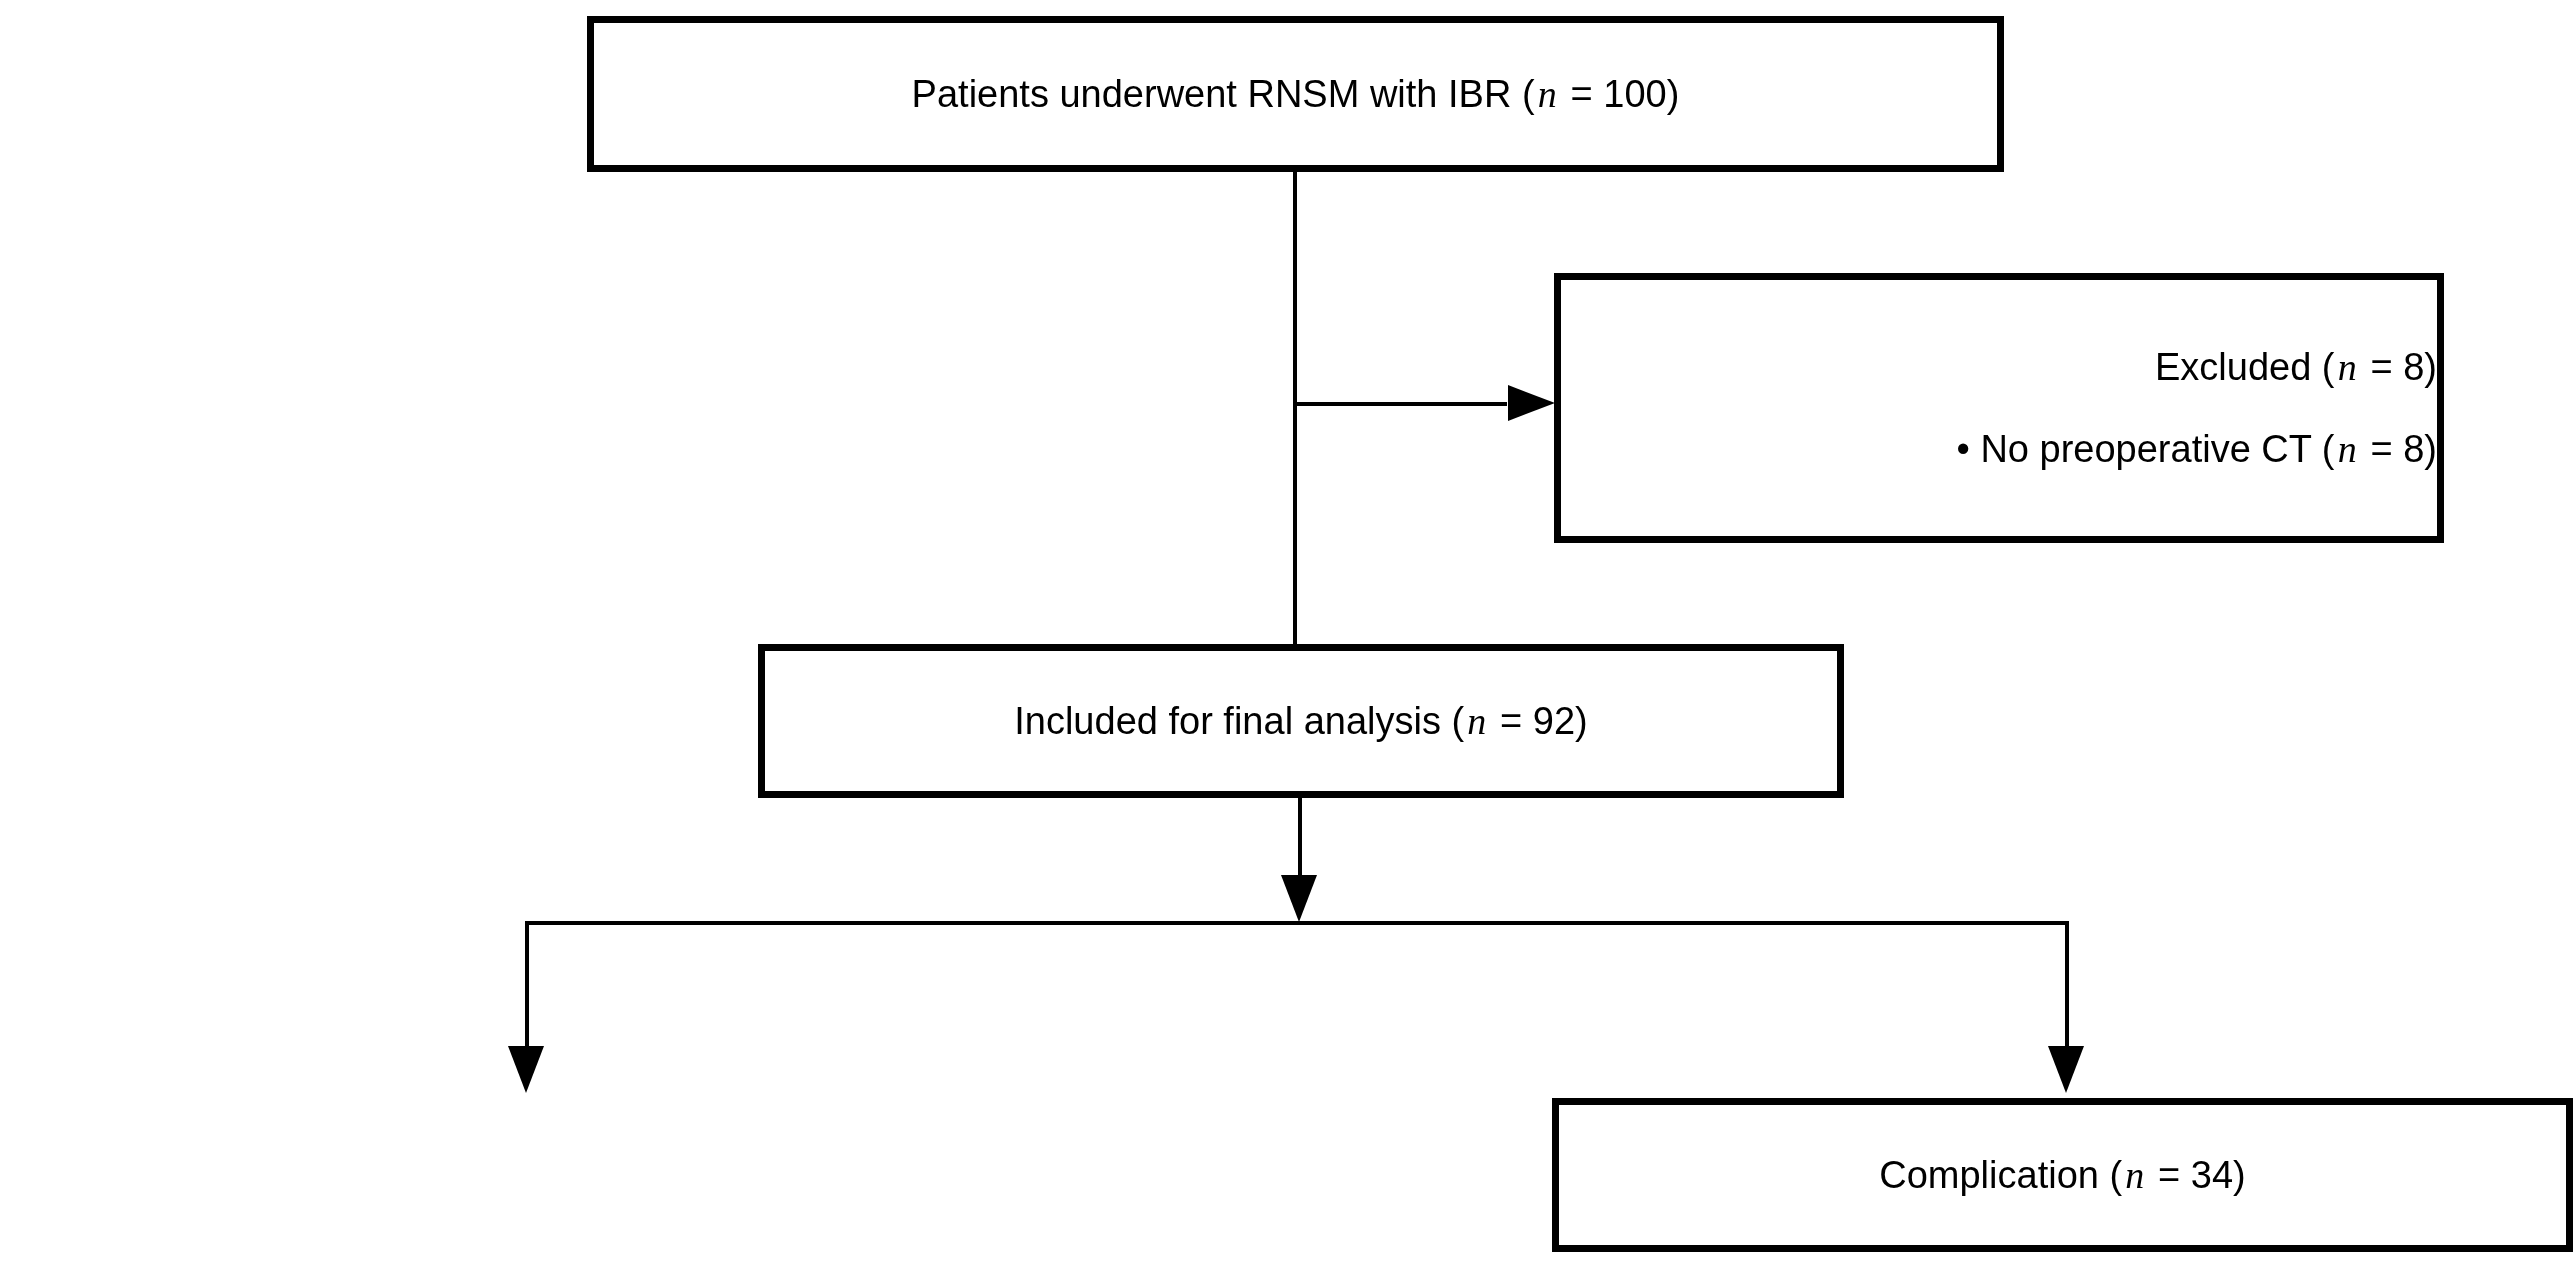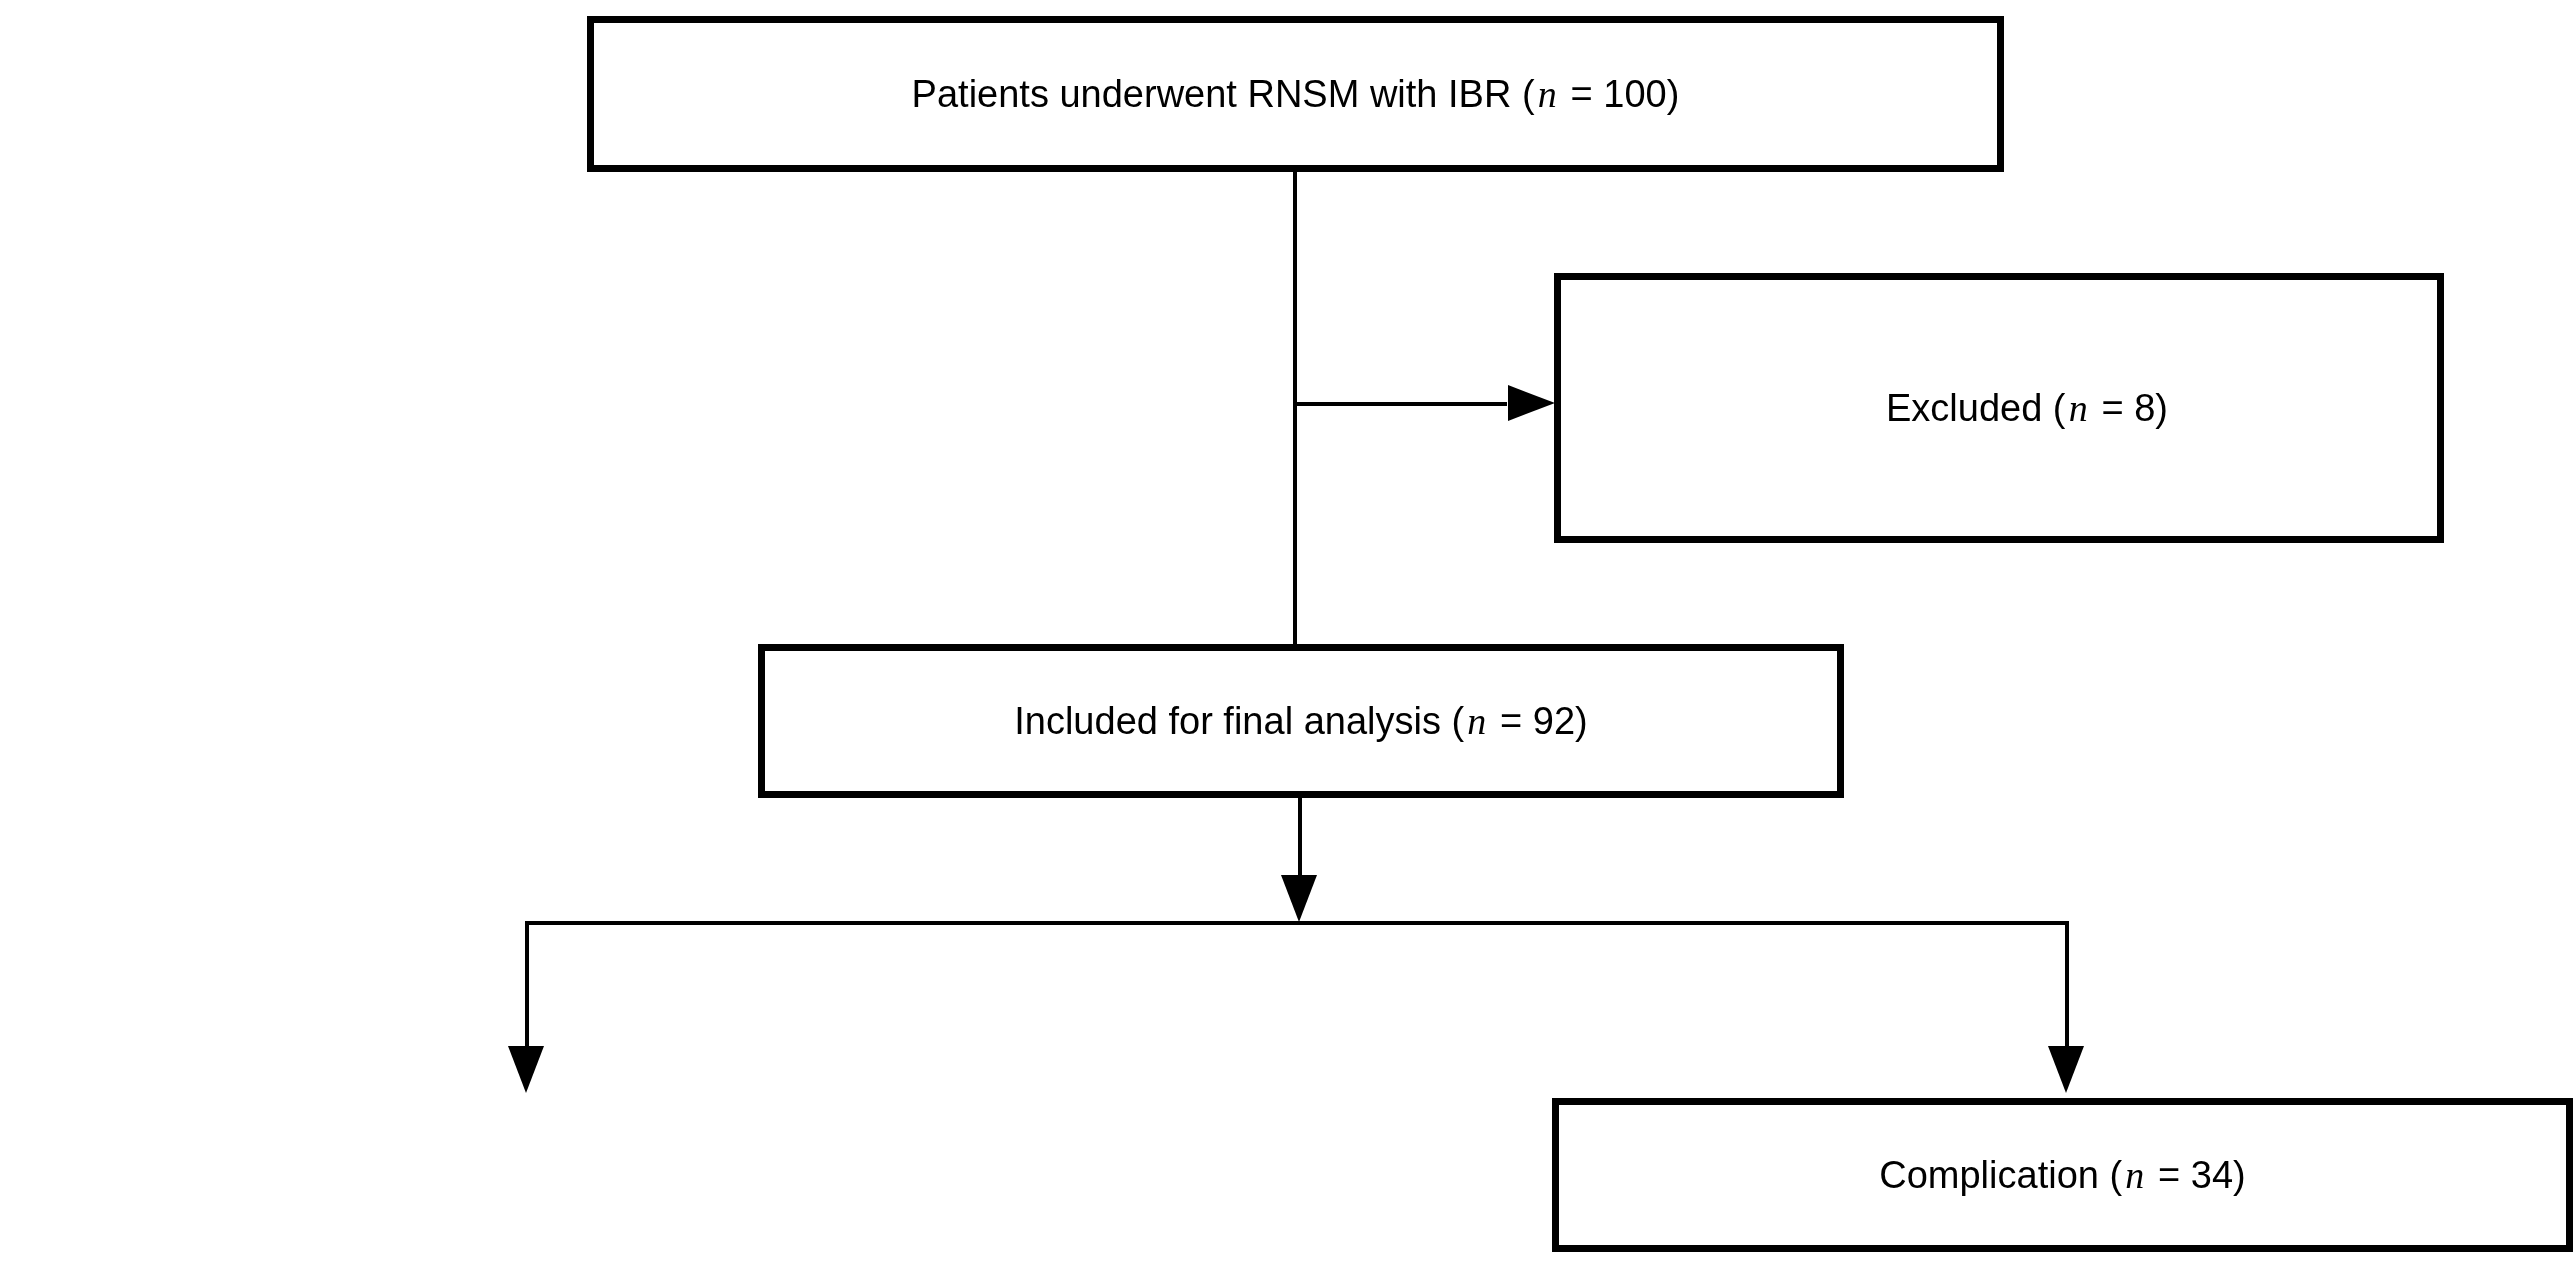--- a/index.html
+++ b/index.html
@@ -7,21 +7,21 @@
   .canvas {
     position:relative; width:2576px; height:1272px; background:var(--bg);
     font-family:"Liberation Sans","DejaVu Sans",sans-serif; color:var(--text);
   }
   .box {
     position:absolute; box-sizing:border-box; border:7.3px solid var(--line);
     background:var(--bg); display:flex; align-items:center; justify-content:center;
     font-size:38px; line-height:1.18; white-space:nowrap;
   }
   .box.left-align {
-    flex-direction:column; align-items:center; justify-content:center;
+    flex-direction:column; align-items:flex-end; justify-content:center;
     padding-left:56px; row-gap:37px;
   }
   .nvar {
     font-family:"Liberation Serif","DejaVu Serif",serif; font-style:italic;
     padding:0 3.2px;
   }
   .vline,.hline { position:absolute; background:var(--line); }
   .arrow-down {
     position:absolute; width:0; height:0;
     border-left:18.5px solid transparent; border-right:18.5px solid transparent;
@@ -59,20 +59,21 @@
     <span><span>Patients underwent RNSM with IBR (</span><span class="nvar">n</span><span> = 100)</span></span>
   </div>
 
   <div class="vline" id="v-enrollment-included"></div>
 
   <div class="hline" id="h-to-excluded"></div>
   <div class="arrow-right" id="arrow-excluded"></div>
 
   <div class="box left-align" id="box-excluded">
     <span><span>Excluded (</span><span class="nvar">n</span><span> = 8)</span></span>
+    <span><span>• No preoperative CT (</span><span class="nvar">n</span><span> = 8)</span></span>
   </div>
 
   <div class="box" id="box-included">
     <span><span>Included for final analysis (</span><span class="nvar">n</span><span> = 92)</span></span>
   </div>
 
   <div class="vline" id="v-included-branch"></div>
   <div class="arrow-down" id="arrow-branch-mid"></div>
 
   <div class="hline" id="h-branch"></div>

